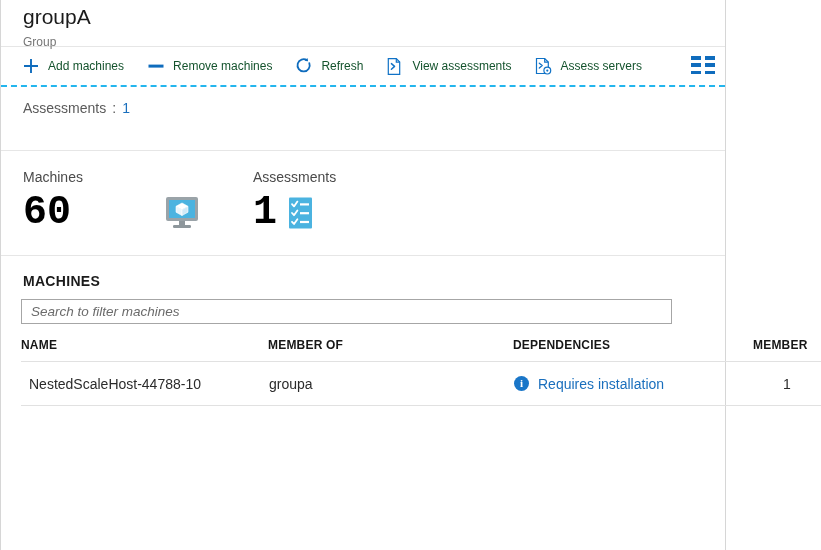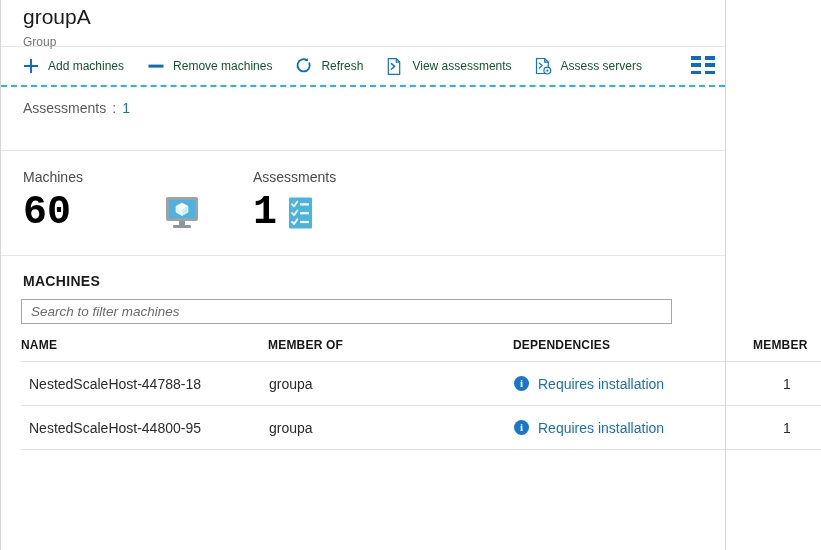--- a/index.html
+++ b/index.html
@@ -358,32 +358,21 @@
     <thead>
       <tr>
         <th class="col-name">NAME</th>
         <th class="col-member">MEMBER OF</th>
         <th class="col-dep">DEPENDENCIES</th>
         <th class="col-cores">MEMBER</th>
       </tr>
     </thead>
     <tbody>
       <tr>
-        <td class="col-name">NestedScaleHost-44788-18</td>
-        <td class="col-member">groupa</td>
-        <td class="col-dep">
-          <span class="dep-cell">
-            <span class="info-icon">i</span>
-            <span class="dep-link">Requires installation</span>
-          </span>
-        </td>
-        <td class="col-cores">1</td>
-      </tr>
-      <tr>
-        <td class="col-name">NestedScaleHost-44800-95</td>
+        <td class="col-name">NestedScaleHost-44788-10</td>
         <td class="col-member">groupa</td>
         <td class="col-dep">
           <span class="dep-cell">
             <span class="info-icon">i</span>
             <span class="dep-link">Requires installation</span>
           </span>
         </td>
         <td class="col-cores">1</td>
       </tr>
     </tbody>

